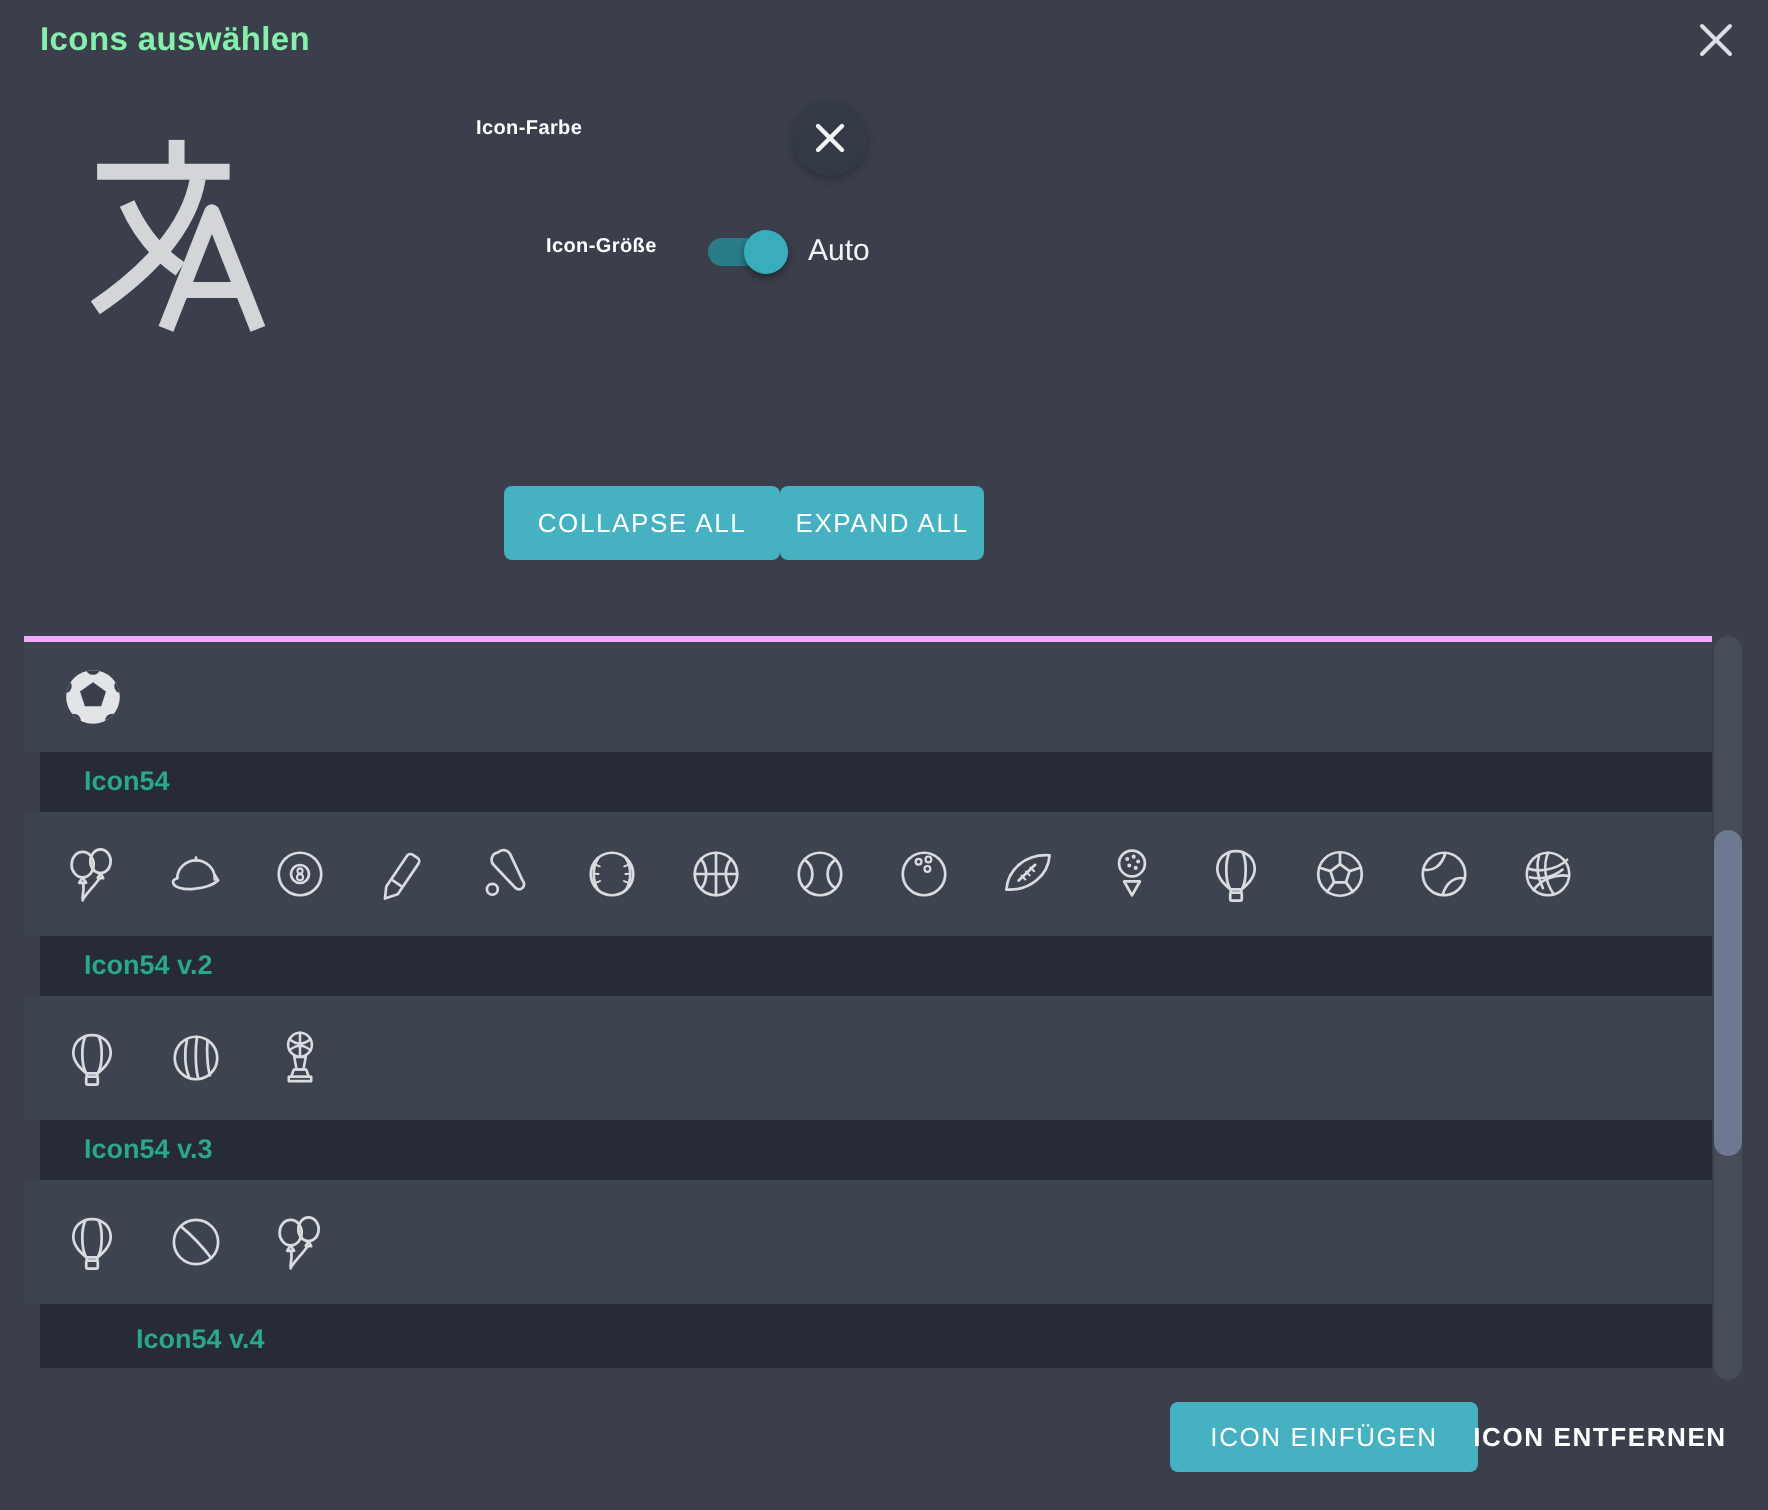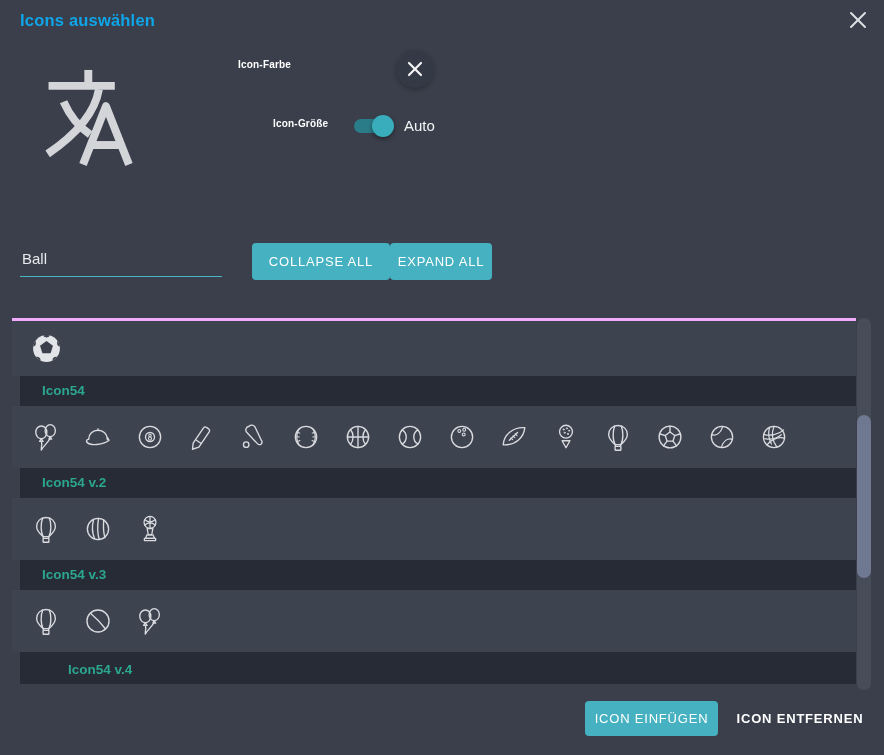--- a/index.html
+++ b/index.html
@@ -1,19 +1,19 @@
 <!DOCTYPE html>
 <html><head>
 <meta charset="utf-8">
 <style>
   html,body{margin:0;padding:0;background:#2e323d;}
   body{width:884px;height:755px;font-family:"Liberation Sans",sans-serif;-webkit-font-smoothing:antialiased;}
   .dialog{position:relative;width:884px;height:755px;background:#3a3f4b;overflow:hidden;}
 
-  .title{position:absolute;left:20px;top:11px;color:#0ea5e9;font-size:16.5px;font-weight:600;letter-spacing:.2px;}
+  .title{position:absolute;left:20px;top:11px;color:#86efac;font-size:16.5px;font-weight:600;letter-spacing:.2px;}
   .close-btn{position:absolute;right:10px;top:4px;width:32px;height:32px;display:flex;align-items:center;justify-content:center;cursor:pointer;}
 
   .preview{position:absolute;left:28px;top:62px;width:110px;height:106px;}
 
   .set-label{position:absolute;color:#ffffff;font-size:10px;font-weight:700;letter-spacing:.2px;}
   .lbl-color{left:238px;top:59px;}
   .lbl-size{left:238px;top:118px;margin-left:35px;}
   .color-x{position:absolute;left:396px;top:50px;width:38px;height:38px;border-radius:50%;background:#343946;box-shadow:0 2px 5px rgba(0,0,0,.25);display:flex;align-items:center;justify-content:center;cursor:pointer;}
   .toggle{position:absolute;left:354px;top:114px;width:42px;height:24px;cursor:pointer;}
   .toggle .track{position:absolute;left:0;top:5px;width:36px;height:14px;border-radius:7px;background:#2b7c89;}
@@ -32,21 +32,21 @@
   .icon-row.top{height:55px;background:#3e4350;margin-top:0;}
   .icon-row.sec{height:62px;}
   .icon-cell{width:52px;height:100%;display:flex;align-items:center;justify-content:center;cursor:pointer;}
   .section-header{height:30px;line-height:30px;margin-left:8px;background:#262b36;color:#2ba68f;font-size:13.5px;font-weight:700;padding-left:22px;cursor:pointer;}
   .section-header.last{height:32px;line-height:36px;padding-left:48px;}
   .ico{color:#d9dbdf;display:block;}
 
   .scrollbar{position:absolute;left:857px;top:318px;width:14px;height:372px;border-radius:7px;background:#474c59;cursor:pointer;}
   .scroll-thumb{position:absolute;left:0;top:97px;width:14px;height:163px;border-radius:7px;background:#6e7890;cursor:grab;}
 
-  .btn-insert{position:absolute;left:585px;top:701px;width:133px;height:35px;}
+  .btn-insert{position:absolute;left:585px;top:701px;width:154px;height:35px;}
   .btn-remove{position:absolute;left:730px;top:701px;width:140px;height:35px;background:transparent;font-weight:bold;}
 </style>
 </head>
 <body>
 
 <svg width="0" height="0" style="position:absolute" aria-hidden="true">
 <defs>
   <clipPath id="sbclip">
         <circle cx="20" cy="20" r="14.5"></circle>
       </clipPath>
@@ -265,21 +265,20 @@
       </svg>
   </div>
 
   <div class="set-label lbl-size">Icon-Größe</div>
   <div class="toggle">
     <div class="track"></div>
     <div class="knob"></div>
   </div>
   <div class="auto-label">Auto</div>
 
-  <input class="search-input" type="text" value="Ball" style="">
 
   <button class="btn btn-teal btn-collapse">COLLAPSE ALL</button>
   <button class="btn btn-teal btn-expand">EXPAND ALL</button>
 
   <div class="list">
       <div class="icon-row top">
         <div class="icon-cell">
           <svg class="ico" width="37" height="37" viewBox="0 0 40 40">
             <use href="#sym-soccer-ball-filled"></use>
           </svg>

